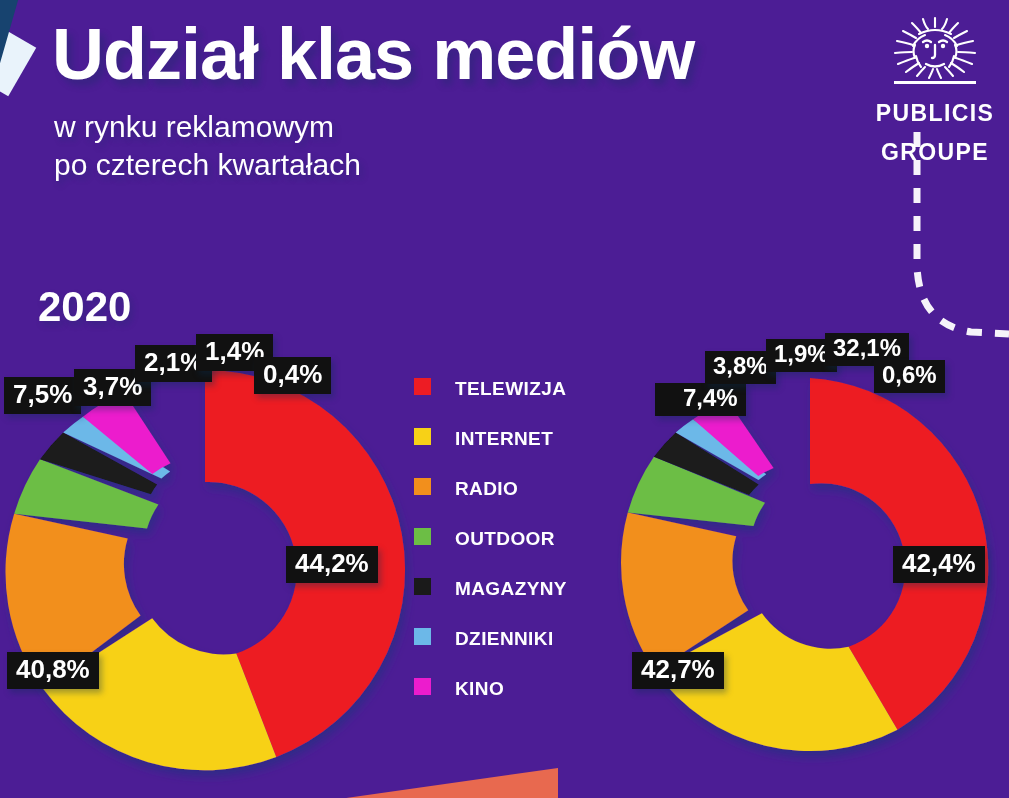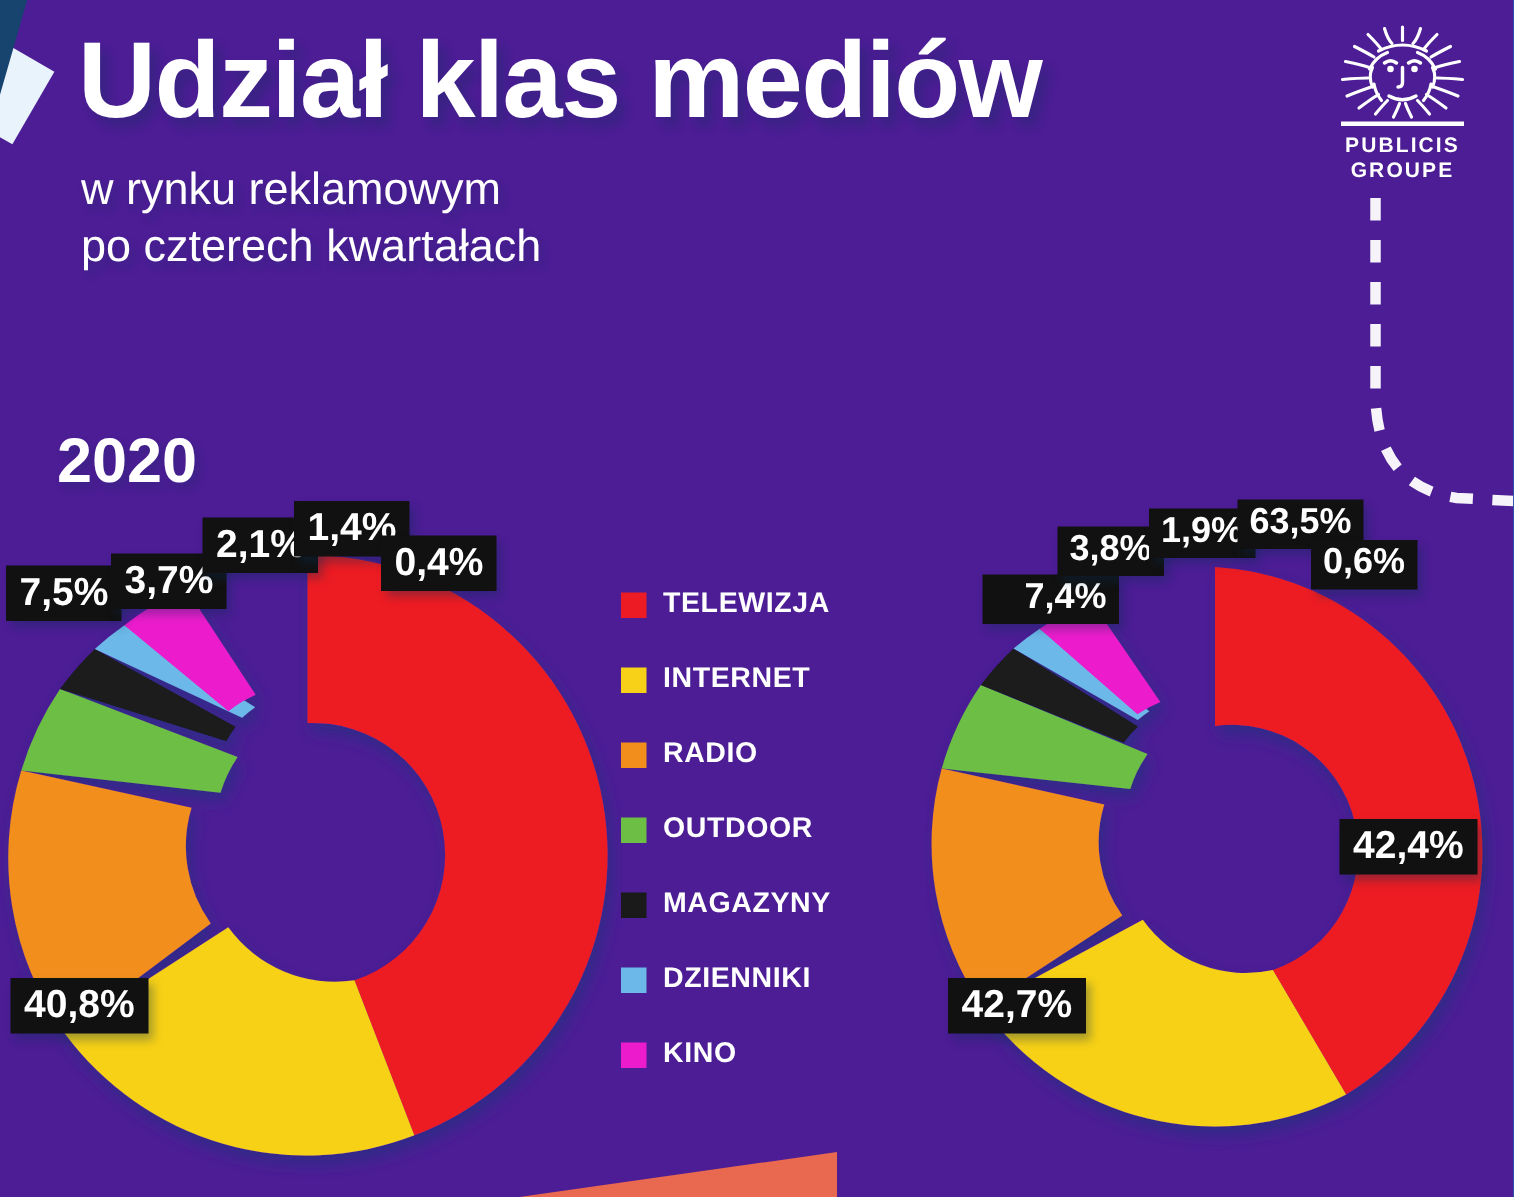--- a/index.html
+++ b/index.html
@@ -85,25 +85,25 @@
     position: absolute;
     right: 14px;
     top: 12px;
     width: 120px;
     text-align: center;
   }
   .logo-mark { display: block; }
   .logo-text {
     display: block;
     color: #ffffff;
-    font-size: 14px;
+    font-size: 23px;
     font-weight: bold;
     letter-spacing: 1.4px;
     line-height: 1.22;
-    margin-top: 0;
+    margin-top: 11px;
   }
 
   
   .year {
     position: absolute;
     font-size: 42px;
     font-weight: bold;
     color: #ffffff;
     letter-spacing: 0px;
     text-shadow: 3px 4px 6px rgba(10,50,90,0.25);
@@ -132,22 +132,22 @@
 
   
   .legend {
     position: absolute;
     left: 414px;
     top: 378px;
     width: 190px;
   }
   .legend-item {
     display: flex;
-    align-items: center;
     height: 50px;
+    gap: 13px;
   }
   .legend-swatch {
     width: 17px;
     height: 17px;
     flex: 0 0 17px;
     margin-right: 11px;
   }
   .legend-label {
     color: #ffffff;
     font-size: 19px;
@@ -241,20 +241,21 @@
       <path d="M19.2 148.7 A200 200 0 0 1 45.0 94.3 L163.4 139.6 A88 88 0 0 0 152.0 163.5 Z" fill="#6cbe45"></path>
 
       <path d="M45.0 94.3 A200 200 0 0 1 68.2 67.6 L162.1 119.5 A88 88 0 0 0 155.9 129.2 Z" fill="#1a1a1a"></path>
 
       <path d="M68.2 67.6 A200 200 0 0 1 87.9 51.8 L175.1 106.5 A88 88 0 0 0 166.4 113.5 Z" fill="#6cb8e8"></path>
 
       <path d="M87.9 51.8 A200 200 0 0 1 128.8 27.1 L175.4 98.2 A88 88 0 0 0 157.3 109.1 Z" fill="#ec1ccd"></path>
     </g>
   </svg>
 
+  <div class="callout" style="left:286px; top:546px;">44,2%</div>
   <div class="callout" style="left:7px;   top:652px;">40,8%</div>
   <div class="callout" style="left:4px;   top:377px;">7,5%</div>
   <div class="callout" style="left:74px;  top:369px;">3,7%</div>
   <div class="callout" style="left:135px; top:345px;text-align:center;">2,1%</div>
   <div class="callout" style="left:196px; top:334px;">1,4%</div>
   <div class="callout" style="left:254px; top:357px;">0,4%</div>
 
   <svg class="chart chart-2021" viewBox="0 0 390 430">
     <defs>
       <filter id="sh2021" x="-25%" y="-25%" width="160%" height="160%">
@@ -277,21 +278,21 @@
 
       <path d="M76.1 51.2 A190 190 0 0 1 110.5 32.8 L156.5 100.0 A84 84 0 0 0 141.3 108.1 Z" fill="#ec1ccd"></path>
     </g>
   </svg>
 
   <div class="callout" style="left:893px; top:546px;">42,4%</div>
   <div class="callout" style="left:632px; top:652px;">42,7%</div>
   <div class="callout small" style="left:655px; top:383px;padding-left:28px;">7,4%</div>
   <div class="callout small" style="left:705px; top:351px;">3,8%</div>
   <div class="callout small" style="left:766px; top:339px;">1,9%</div>
-  <div class="callout small" style="left:825px; top:333px;">63,5%</div>
+  <div class="callout small" style="left:825px; top:333px;">32,1%</div>
   <div class="callout small" style="left:874px; top:360px;">0,6%</div>
 
   <div class="legend">
     <div class="legend-item">
       <span class="legend-swatch" style="background:#ed1c24"></span>
       <span class="legend-label">TELEWIZJA</span>
     </div>
     <div class="legend-item">
       <span class="legend-swatch" style="background:#f7d117"></span>
       <span class="legend-label">INTERNET</span>

